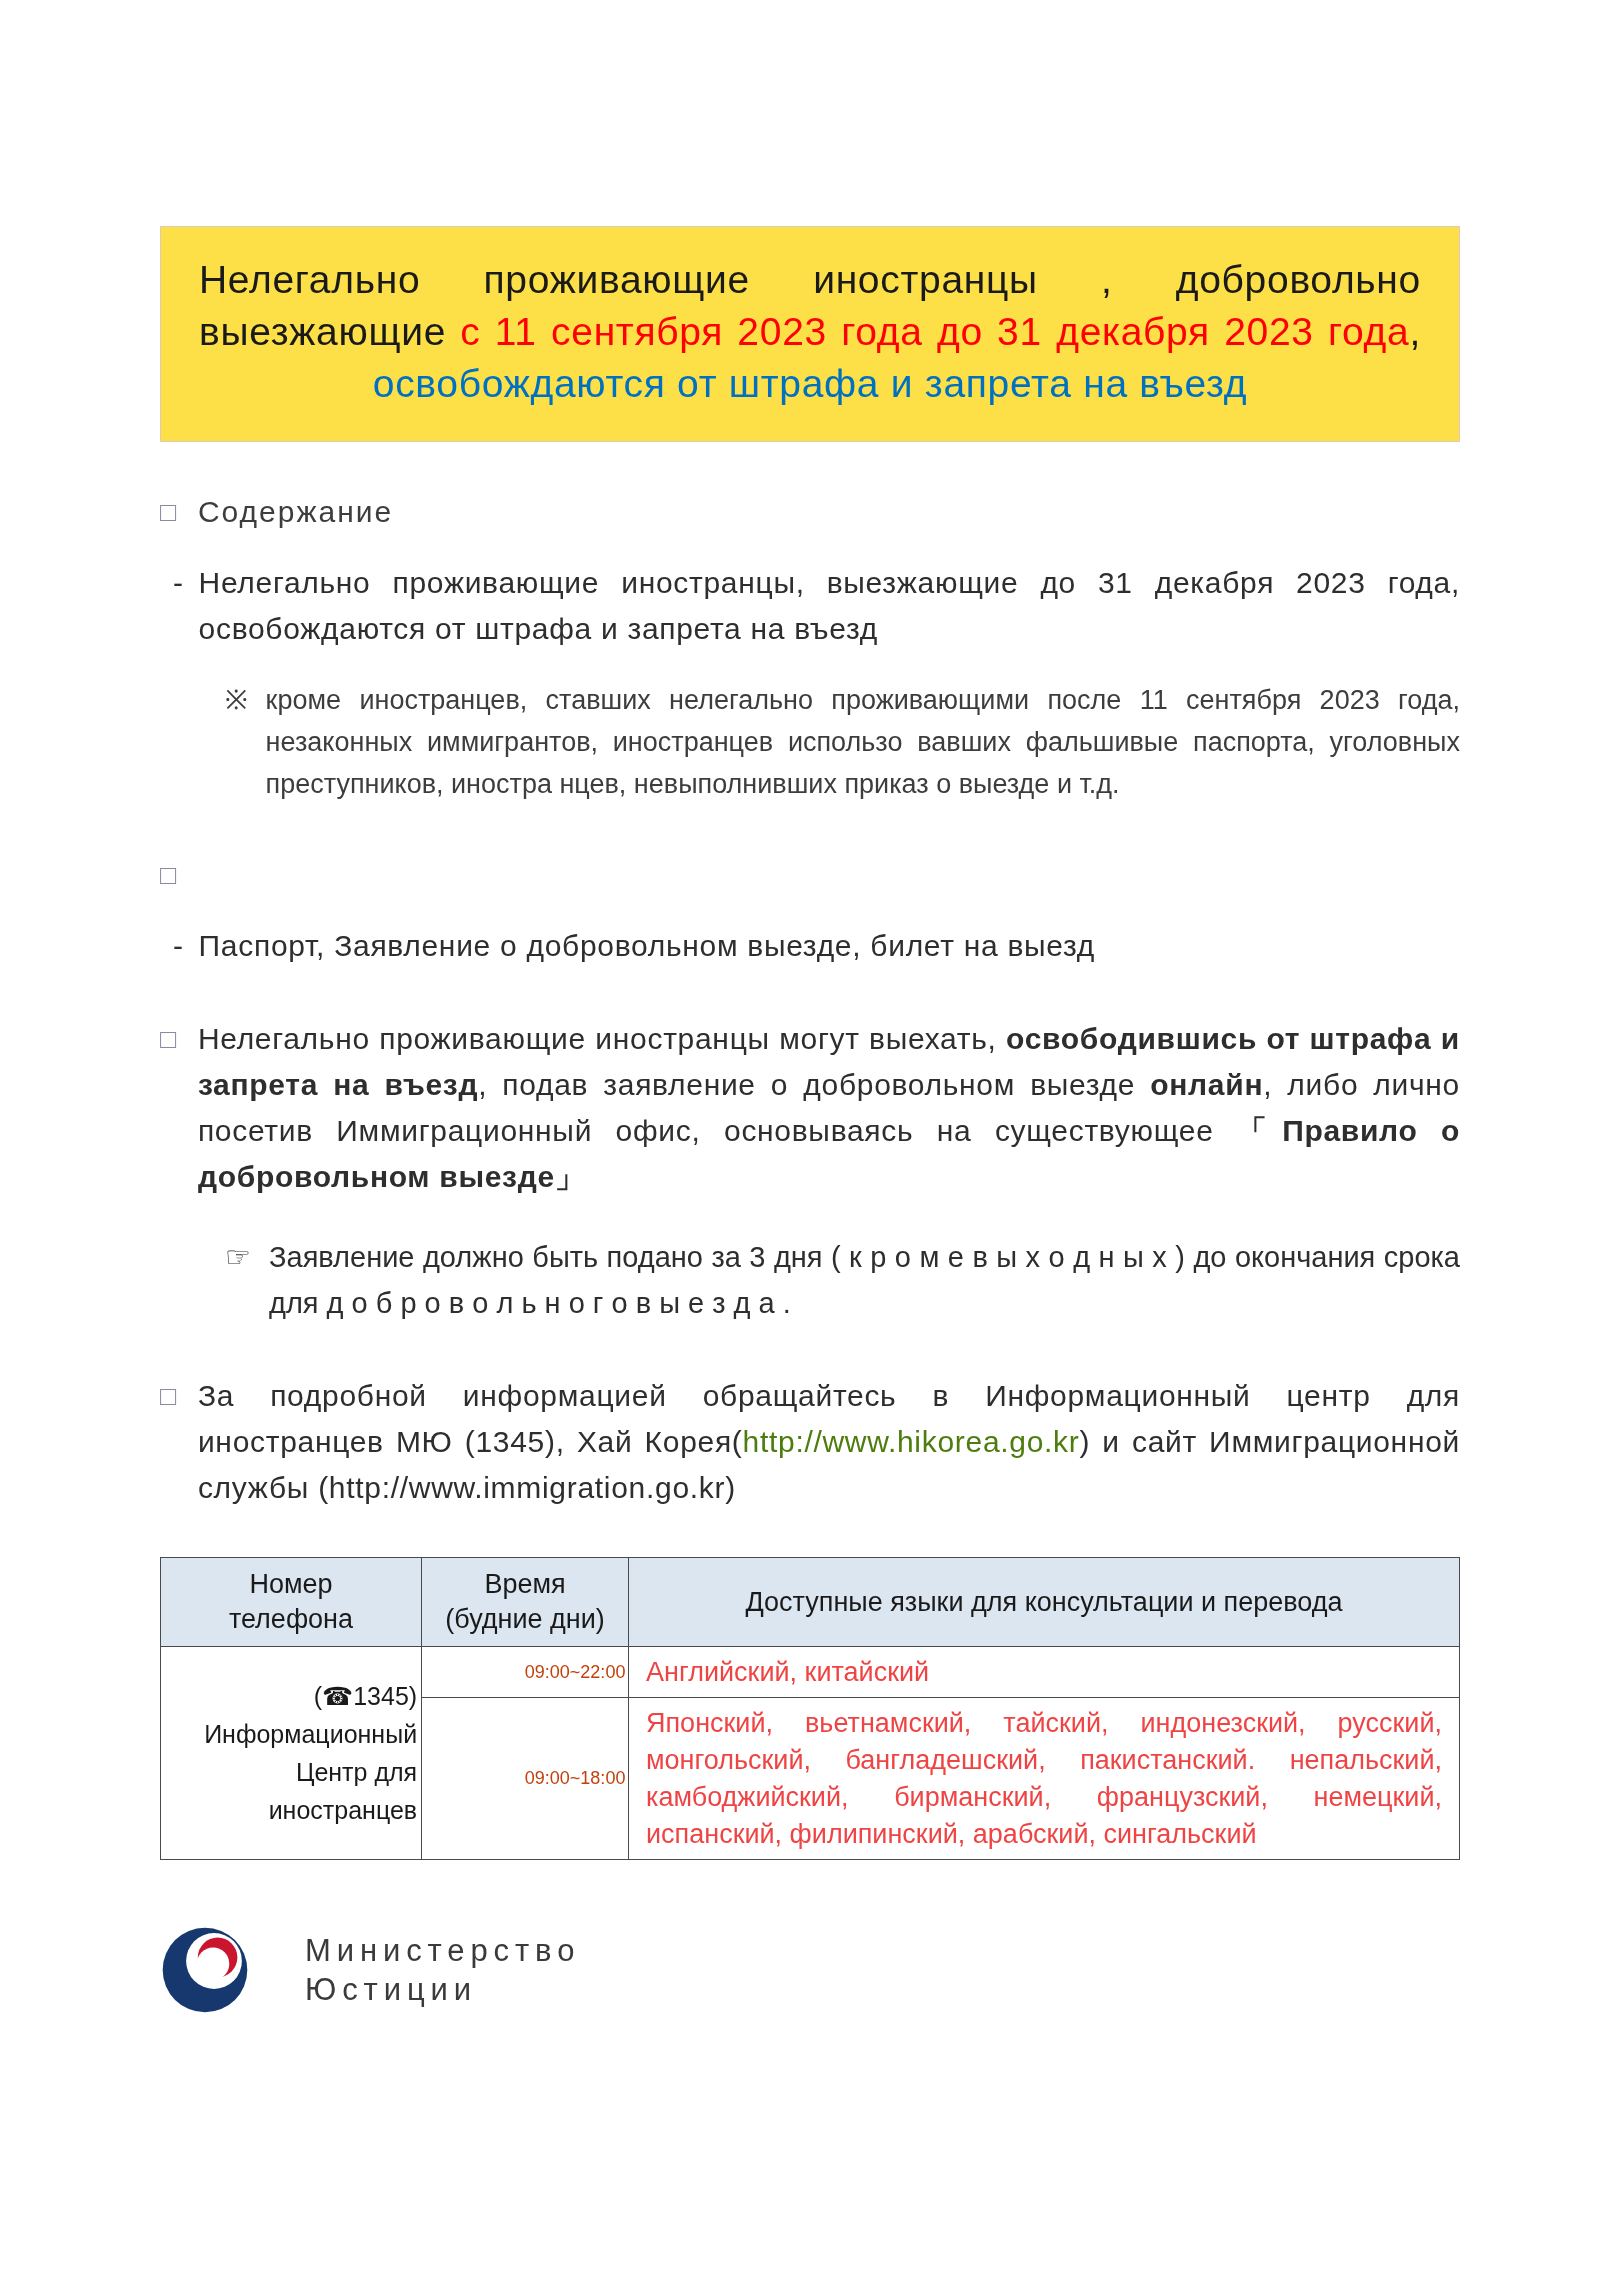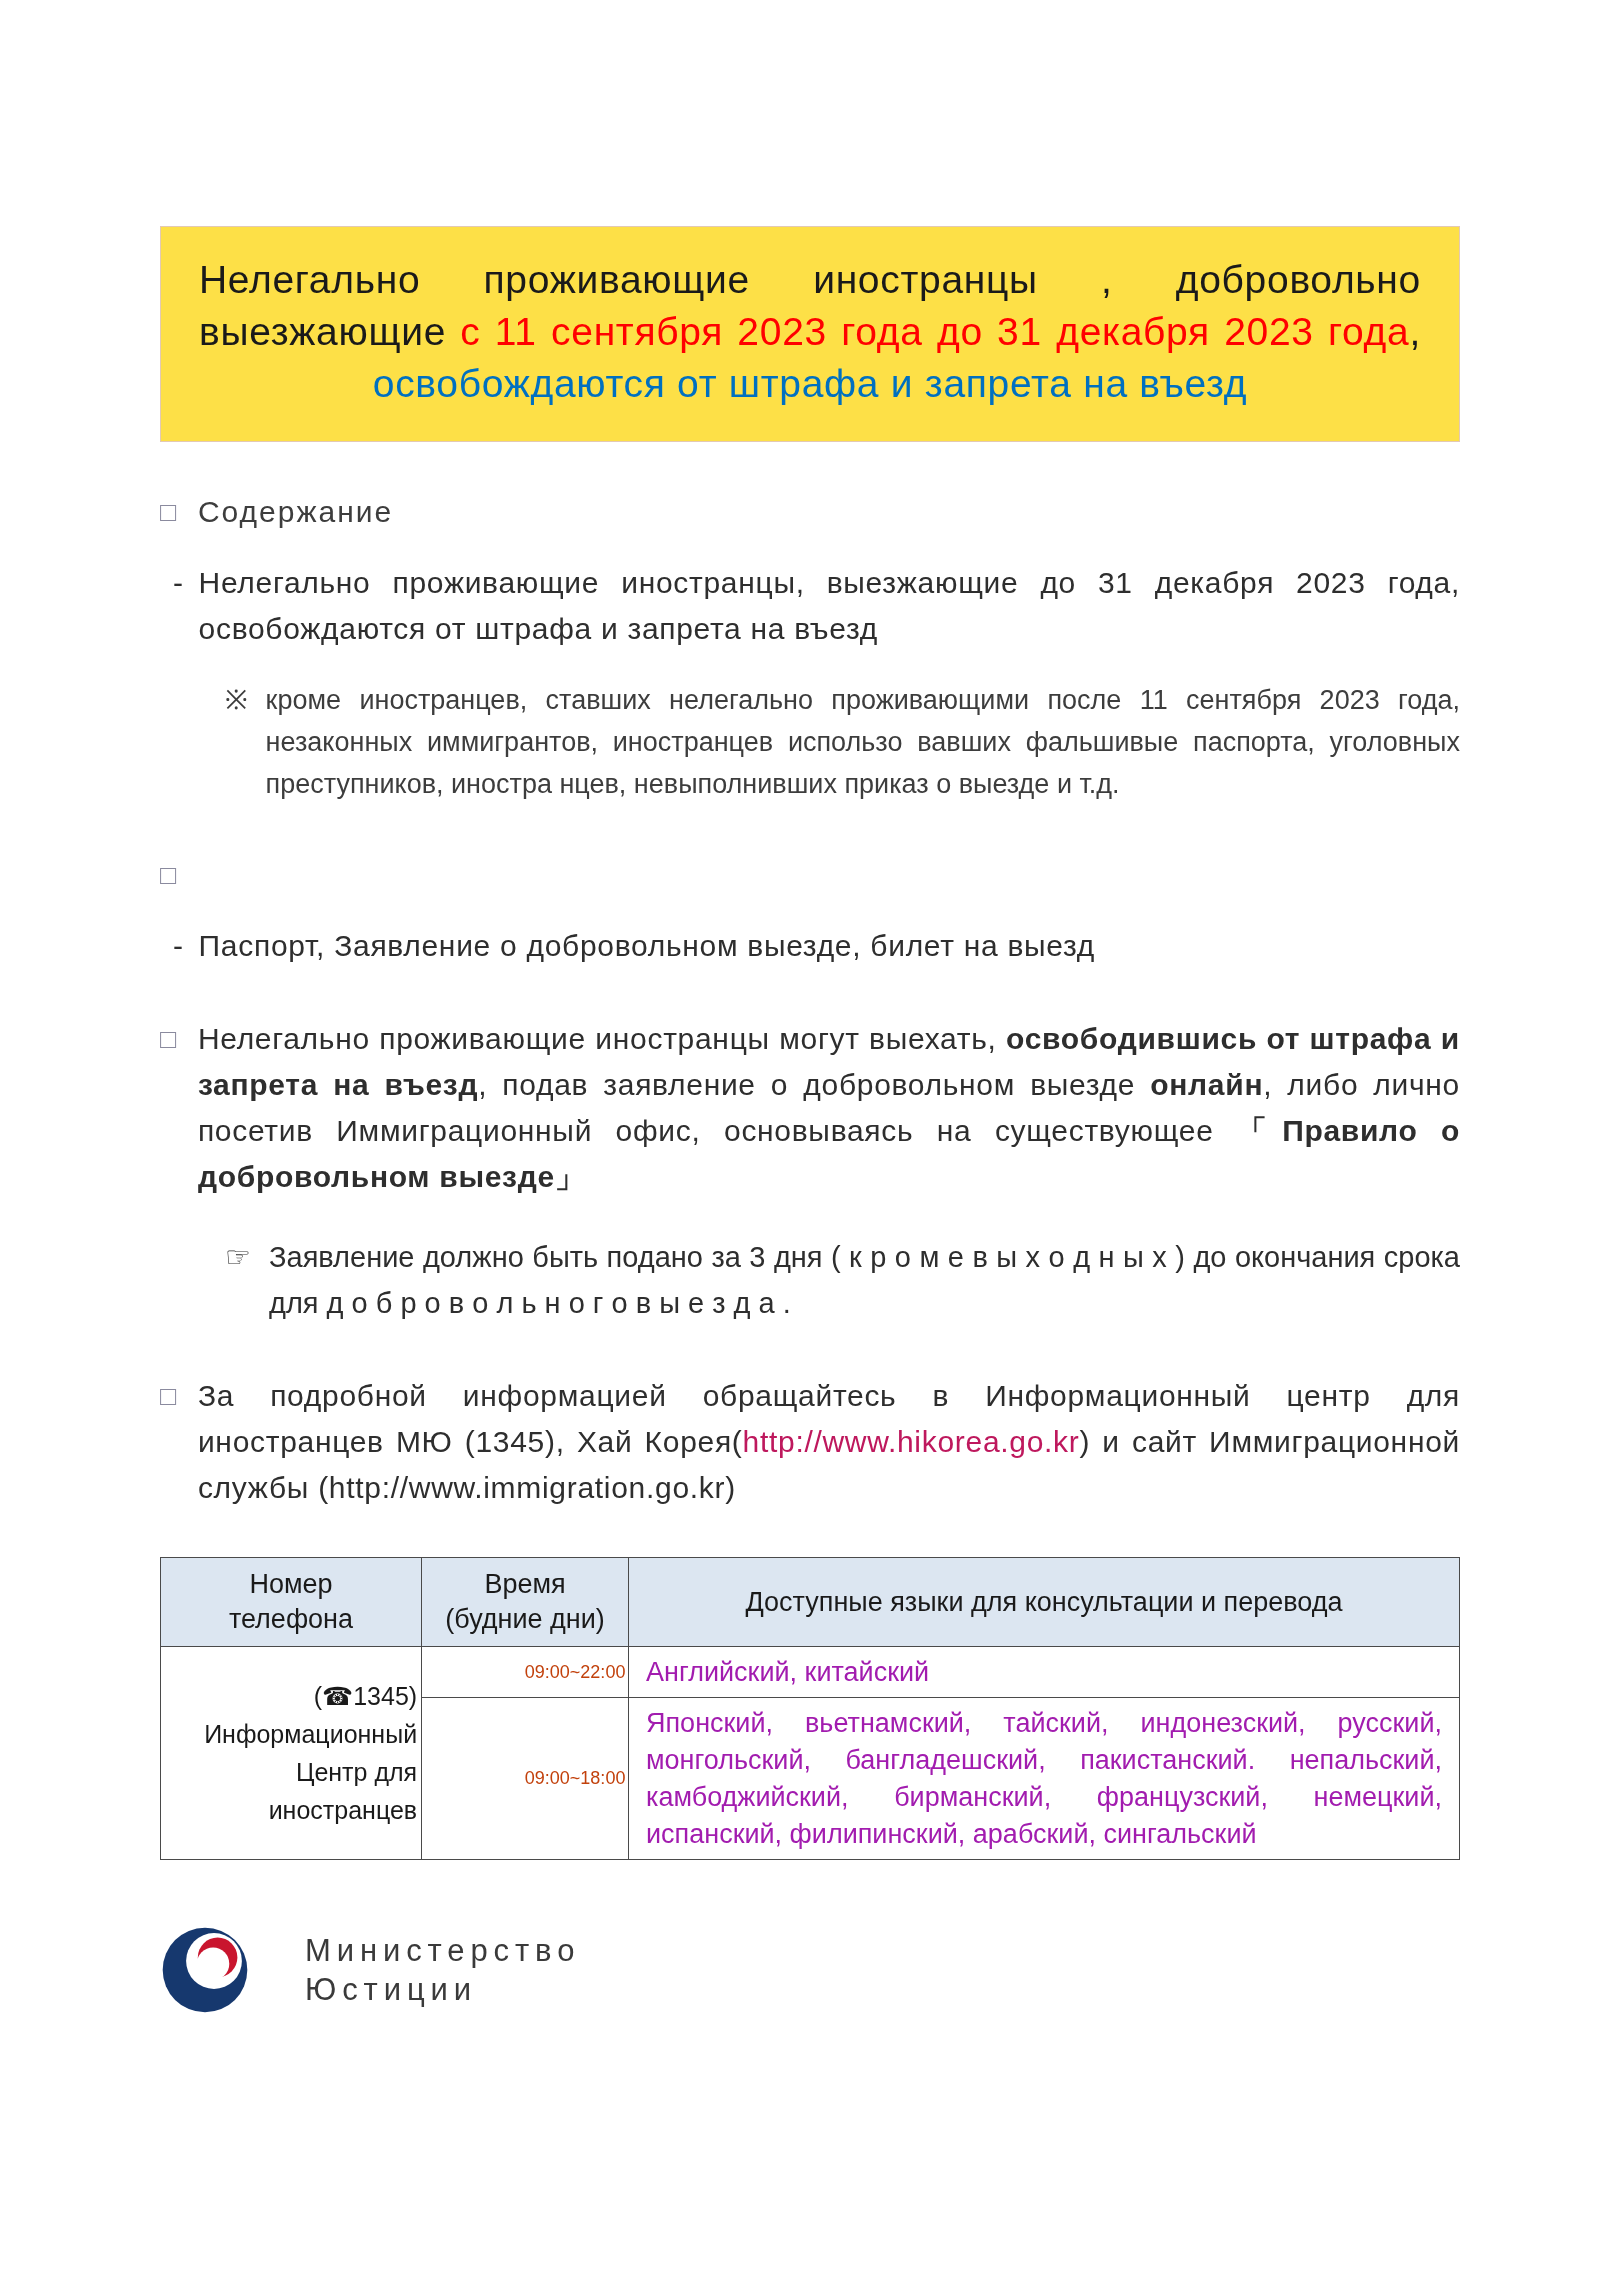--- a/index.html
+++ b/index.html
@@ -97,21 +97,21 @@
     align-items: flex-start;
     gap: 18px;
     margin: 34px 0 0 65px;
     font-size: 29px;
     line-height: 46px;
     color: #2e2e2e;
   }
   .hand-note .marker { flex: none; }
   .hand-note .text { text-align: justify; }
 
-  .link { color: #be185d; text-decoration: none; cursor: pointer; }
+  .link { color: #4d7c0f; text-decoration: none; cursor: pointer; }
 
   
   .info-table {
     width: 100%;
     margin-top: 46px;
     border-collapse: collapse;
     table-layout: fixed;
   }
   .info-table th, .info-table td {
     border: 1.3px solid #4a4a4a;
@@ -139,21 +139,21 @@
   .cell-time {
     font-size: 18px;
     text-align: right;
     vertical-align: middle;
     color: #c2410c;
     padding: 5.2px 2.6px;
   }
   .cell-lang {
     font-size: 27px;
     line-height: 37px;
-    color: #a21caf;
+    color: #ef4444;
     padding: 6.5px 17px;
     vertical-align: middle;
   }
   .cell-lang.justified { text-align: justify; }
 
   
   .footer {
     margin-top: 65px;
     display: flex;
     justify-content: flex-start;

